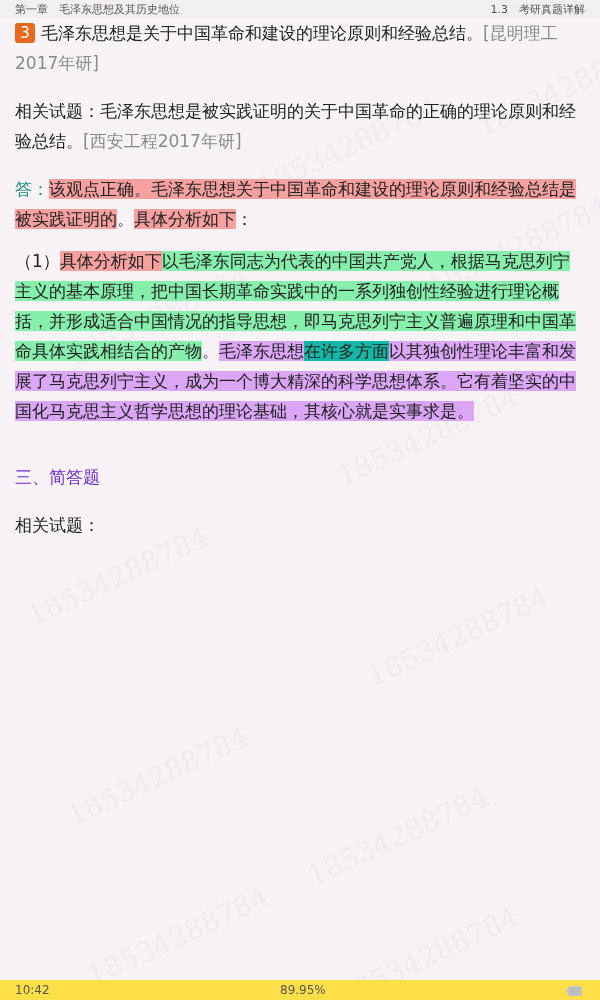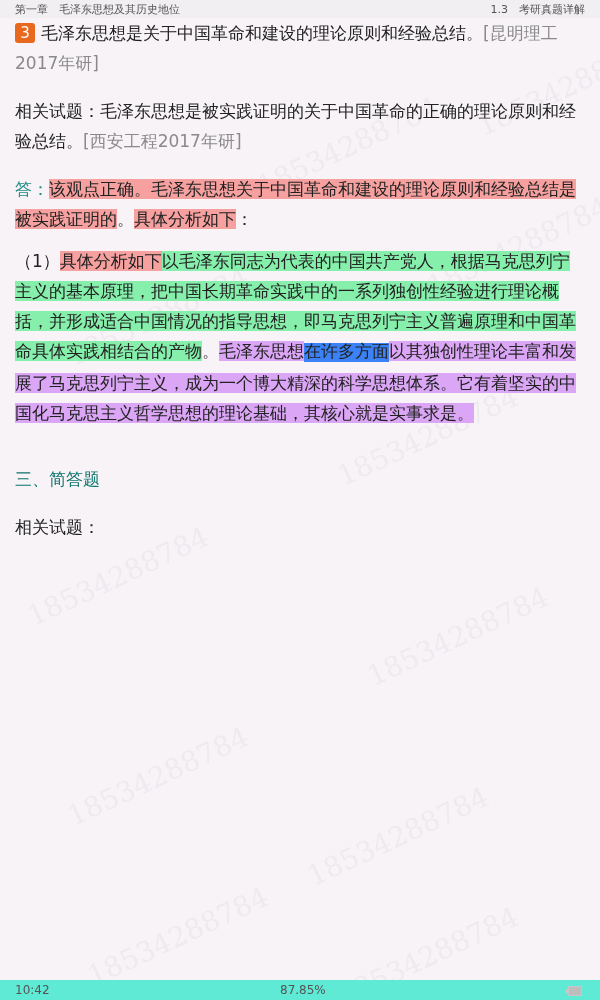--- a/index.html
+++ b/index.html
@@ -23,25 +23,25 @@
   .badge {
     display: inline-block; width: 20px; height: 20px; line-height: 20px;
     background: #e8681e; color: #fff; border-radius: 3px; text-align: center;
     font-size: 15px; margin-right: 6px; vertical-align: 1px;
   }
   .src { color: #8a8a8a; }
   .teal { color: #1f8a86; }
   .hl-red { background: #f6a1a0; }
   .hl-green { background: #86efac; }
   .hl-purple { background: #dba6f6; }
-  .hl-salmon { background: #3b82f6; font-family: Liberation Mono, monospace; }
-  .section-title { color: #0f766e; font-size: 17px; }
+  .hl-salmon { background: #14b8a6; }
+  .section-title { color: #6d28d9; font-size: 17px; }
   .footer {
     position: absolute; left: 0; top: 980px; width: 600px; height: 20px;
-    background: #5eead4; font-size: 12px; color: #555;
+    background: #fde047; font-size: 12px; color: #555;
   }
   .footer .time { position: absolute; left: 15px; top: 3px; }
   .footer .progress { position: absolute; left: 280px; top: 3px; }
   .footer .battery {
     position: absolute; right: 18px; top: 6px; width: 12px; height: 8px;
     background: #bdbdbd; border: 1px solid #c8c8c8;
   }
   .footer .battery::before {
     content: ""; position: absolute; left: -3px; top: 2px; width: 2px; height: 4px; background: #c8c8c8;
   }
@@ -94,15 +94,15 @@
   <p class="para section-title" style="margin-top:36px;">三、简答题</p>
 
 
   <p class="para" style="margin-top:18px;">
     <span>相关试题：</span>
   </p>
 </div>
 
 <div class="footer">
   <span class="time">10:42</span>
-  <span class="progress">87.85%</span>
+  <span class="progress">89.95%</span>
   <span class="battery"></span>
 </div>
 
 </body></html>

